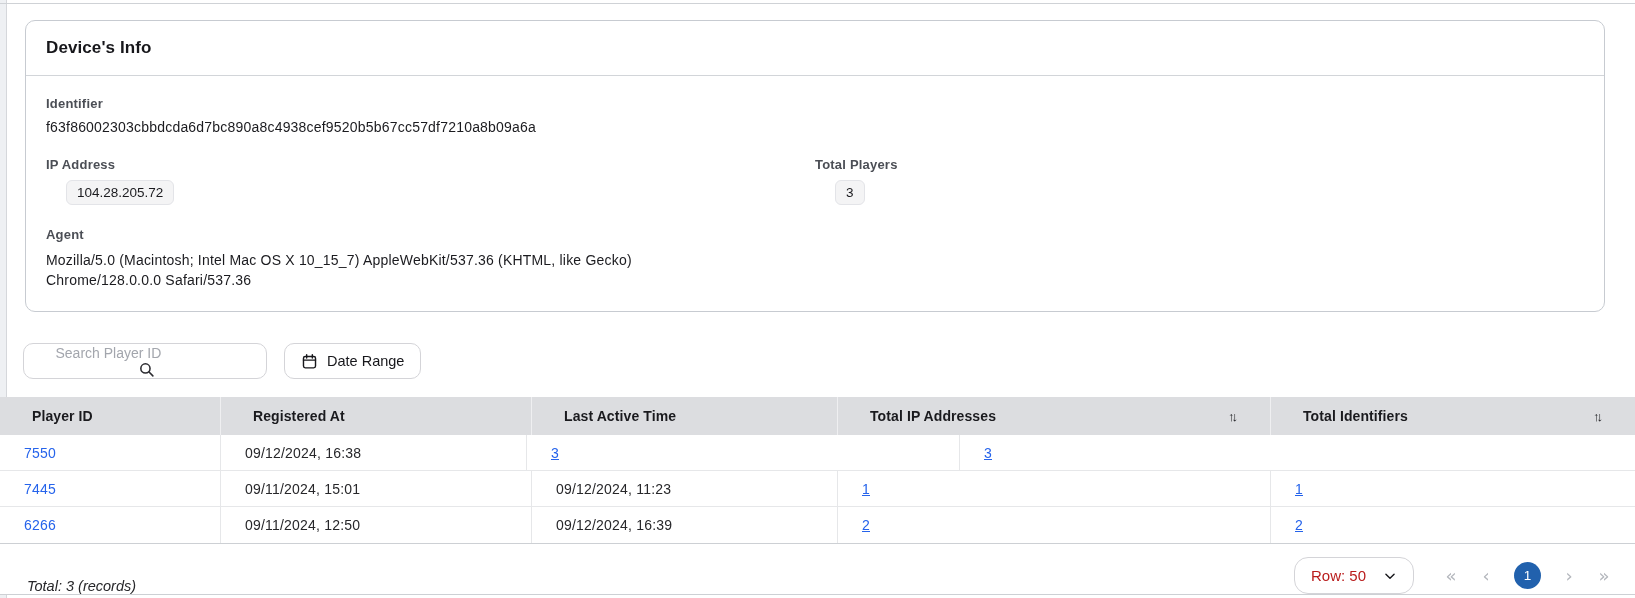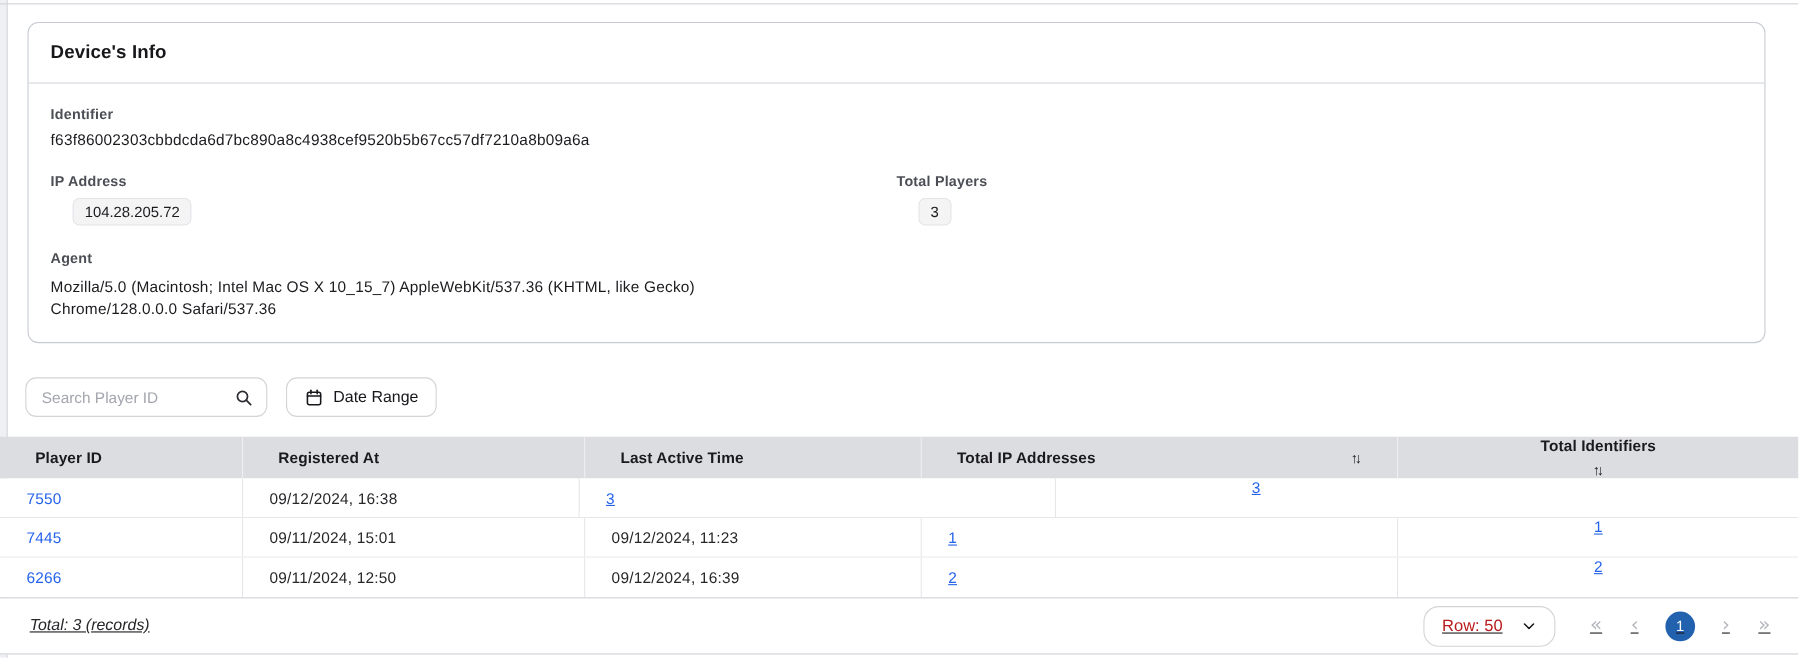--- a/index.html
+++ b/index.html
@@ -19,50 +19,50 @@
   .card-title { font-size:17px; font-weight:700; color:#17171b; letter-spacing:.1px; }
   .card-body { padding:20px 20px 0 20px; display:grid; grid-template-columns:1fr 1fr; grid-row-gap:22px; }
   .field-label { font-size:13px; font-weight:700; color:#4b4e55; margin-bottom:8px; letter-spacing:.2px; }
   .field-value { font-size:14px; color:#1b1b1f; letter-spacing:.2px; }
   .chip { display:inline-block; font-size:13.5px; color:#1b1b1f; background:#f4f4f5;
     border:1px solid #e3e4e8; border-radius:6px; padding:4px 10px;margin-left:20px; }
   .agent-value { max-width:695px; line-height:20px; }
 
   
   .toolbar { position:absolute; left:23px; top:343px; display:flex; gap:17px; align-items:center; }
-  .search-box { width:220px; height:36px; border:1px solid #d4d4d8; border-radius:10px;
-    display:flex; align-items:center; padding:0 12px 0 14px; background:#fff; }
+  .search-box { width:244px; height:36px; border:1px solid #d4d4d8; border-radius:10px;
+    display:flex; align-items:center; padding:0 12px 0 14px; background:#fff;flex-direction:column; }
   .search-box input { border:none; outline:none; flex:1; font-size:14px; color:#1b1b1f;
     font-family:"Liberation Sans","DejaVu Sans",sans-serif; background:transparent; min-width:0; }
   .search-box input::placeholder { color:#a3a6ad; }
   .btn-date { height:36px; border:1px solid #d4d4d8; border-radius:10px; background:#fff;
     display:flex; align-items:center; gap:9px; padding:0 16px; font-size:14.5px; font-weight:500; color:#17171b; cursor:pointer; }
   .icon-svg { display:inline-flex; align-items:center; justify-content:center; }
 
   
   .table { position:absolute; left:0; top:397px; width:1635px; }
   .thead { display:flex; height:38px; background:#dcdde0; }
   .th { display:flex; align-items:center; padding:0 32px; font-size:14px; font-weight:700;
     color:#1a1a1e; border-right:1px solid #efeff1; letter-spacing:.1px;text-align:right; }
   .th:last-child { border-right:none; }
   .th.sortable { justify-content:space-between; }
   .sort-icon { font-size:13px; color:#17171b; letter-spacing:-3px; font-weight:400; cursor:pointer; padding-right:3px; }
-  .c0 { width:221px; } .c1 { width:311px; } .c2 { width:306px; } .c3 { width:433px; } .c4 { width:364px;flex-direction:column; }
+  .c0 { width:221px; } .c1 { width:311px; } .c2 { width:306px; } .c3 { width:433px; } .c4 { width:364px; }
   .tr { display:flex; height:36px; border-bottom:1px solid #e6e7e9; background:#fff; }
   .tr:last-child { border-bottom:none; }
   .td { display:flex; align-items:center; padding:0 24px; font-size:14px; color:#27272a;
     border-right:1px solid #e6e7e9; letter-spacing:.2px; }
   .td:last-child { border-right:none; }
   .link { color:#2563eb; text-decoration:none; cursor:pointer; }
   .link.underlined { text-decoration:underline; }
 
   
   .footer { position:absolute; left:0; top:543px; width:1635px; height:52px;
     border-top:1px solid #cdd0d4; border-bottom:1px solid #cdd0d4;
-    display:flex; align-items:center; justify-content:space-between; padding:0 24px 0 27px; background:#fff;text-decoration:underline; }
+    display:flex; align-items:flex-end; justify-content:space-between; padding:0 24px 0 27px; background:#fff; }
   .total-text { font-size:14.5px; font-style:italic; color:#27272a; }
   .footer-right { display:flex; align-items:center; gap:30px; }
   .rows-btn { height:37px; border:1px solid #d4d4d8; border-radius:14px; background:#fff;
     display:flex; align-items:center; gap:17px; padding:0 16px; font-size:15px; color:#b91c1c; cursor:pointer; }
   .pager { display:flex; align-items:center; gap:21px; }
   .pager-nav { font-size:18px; color:#b4b7bd; cursor:pointer; line-height:1; user-select:none;
     width:14px; text-align:center; font-family:"DejaVu Sans",sans-serif; }
   .page-circle { width:27px; height:27px; border-radius:50%; background:#2161ad; color:#ffffff;
     font-size:13.5px; font-weight:500; display:flex; align-items:center; justify-content:center; cursor:pointer; }
 </style>

